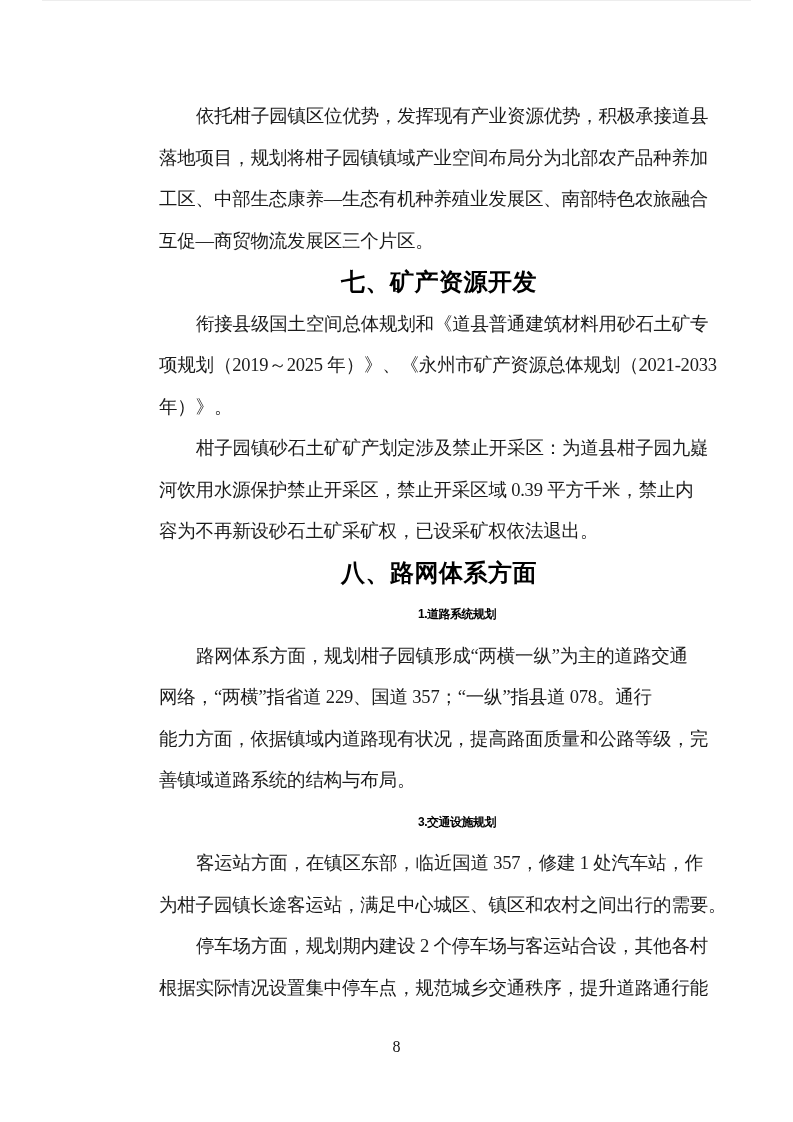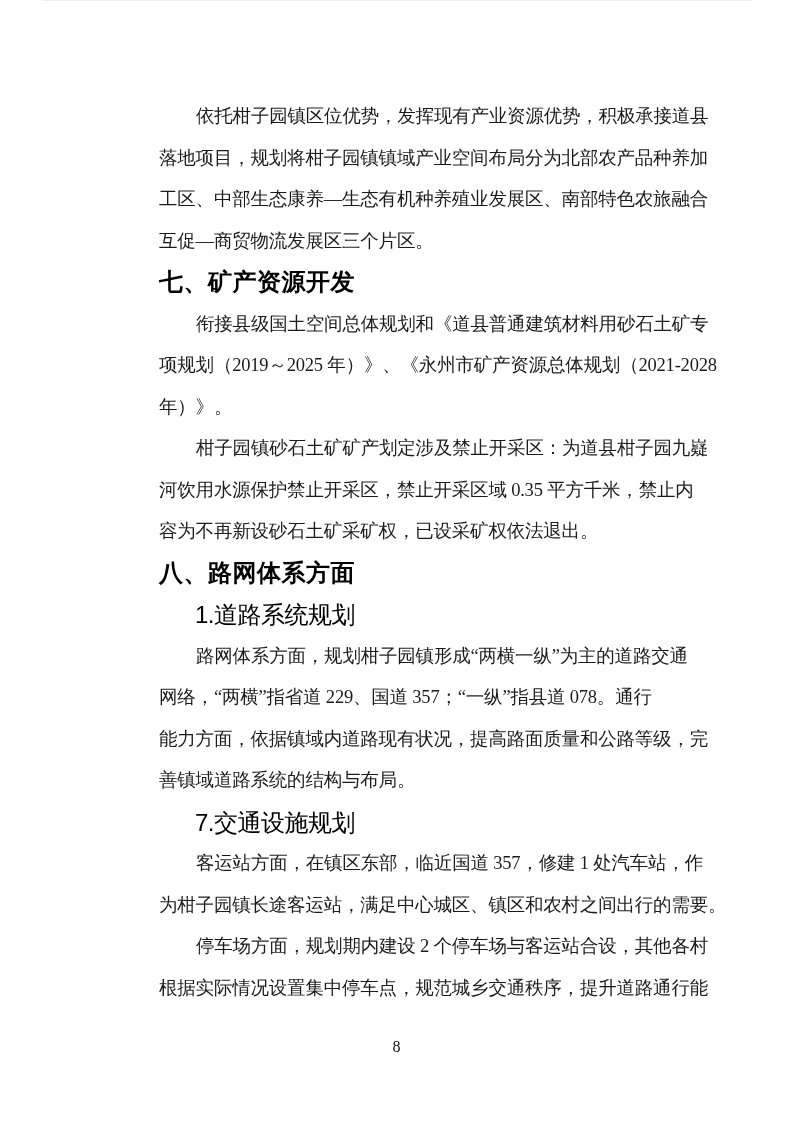--- a/index.html
+++ b/index.html
@@ -32,31 +32,33 @@
   }
   .h2 {
     margin: 0;
     font-size: 24px;
     line-height: 41.5px;
     font-weight: bold;
     color: #000000;
     letter-spacing: 0.5px;
     white-space: pre;
     font-family: "Liberation Serif", "DejaVu Serif", serif;
+    text-align: center;
   }
   .h3 {
     margin: 0;
-    font-size: 24px;
+    font-size: 12px;
     line-height: 41.5px;
-    font-weight: normal;
+    font-weight: bold;
     color: #000000;
     text-indent: 36px;
     letter-spacing: -0.5px;
     white-space: pre;
     font-family: "Liberation Sans", "DejaVu Sans", sans-serif;
+    text-align: center;
   }
   .footer {
     position: absolute;
     top: 1036px;
     left: 0;
     width: 100%;
     text-align: center;
     font-size: 16px;
     line-height: 20px;
     color: #111111;
@@ -67,31 +69,31 @@
 <body>
 
 <div class="page">
   <div class="body-text">
     <p class="para">依托柑子园镇区位优势，发挥现有产业资源优势，积极承接道县
 落地项目，规划将柑子园镇镇域产业空间布局分为北部农产品种养加
 工区、中部生态康养—生态有机种养殖业发展区、南部特色农旅融合
 互促—商贸物流发展区三个片区。</p>
     <h2 class="h2">七、矿产资源开发</h2>
     <p class="para">衔接县级国土空间总体规划和《道县普通建筑材料用砂石土矿专
-项规划（2019～2025 年）》、《永州市矿产资源总体规划（2021-2028
+项规划（2019～2025 年）》、《永州市矿产资源总体规划（2021-2033
 年）》。</p>
     <p class="para">柑子园镇砂石土矿矿产划定涉及禁止开采区：为道县柑子园九嶷
-河饮用水源保护禁止开采区，禁止开采区域 0.35 平方千米，禁止内
+河饮用水源保护禁止开采区，禁止开采区域 0.39 平方千米，禁止内
 容为不再新设砂石土矿采矿权，已设采矿权依法退出。</p>
     <h2 class="h2">八、路网体系方面</h2>
     <h3 class="h3">1.道路系统规划</h3>
     <p class="para">路网体系方面，规划柑子园镇形成“两横一纵”为主的道路交通
 网络，“两横”指省道 229、国道 357；“一纵”指县道 078。通行
 能力方面，依据镇域内道路现有状况，提高路面质量和公路等级，完
 善镇域道路系统的结构与布局。</p>
-    <h3 class="h3">7.交通设施规划</h3>
+    <h3 class="h3">3.交通设施规划</h3>
     <p class="para">客运站方面，在镇区东部，临近国道 357，修建 1 处汽车站，作
 为柑子园镇长途客运站，满足中心城区、镇区和农村之间出行的需要。</p>
     <p class="para">停车场方面，规划期内建设 2 个停车场与客运站合设，其他各村
 根据实际情况设置集中停车点，规范城乡交通秩序，提升道路通行能</p>
   </div>
   <div class="footer">8</div>
 </div>
 
 </body></html>

